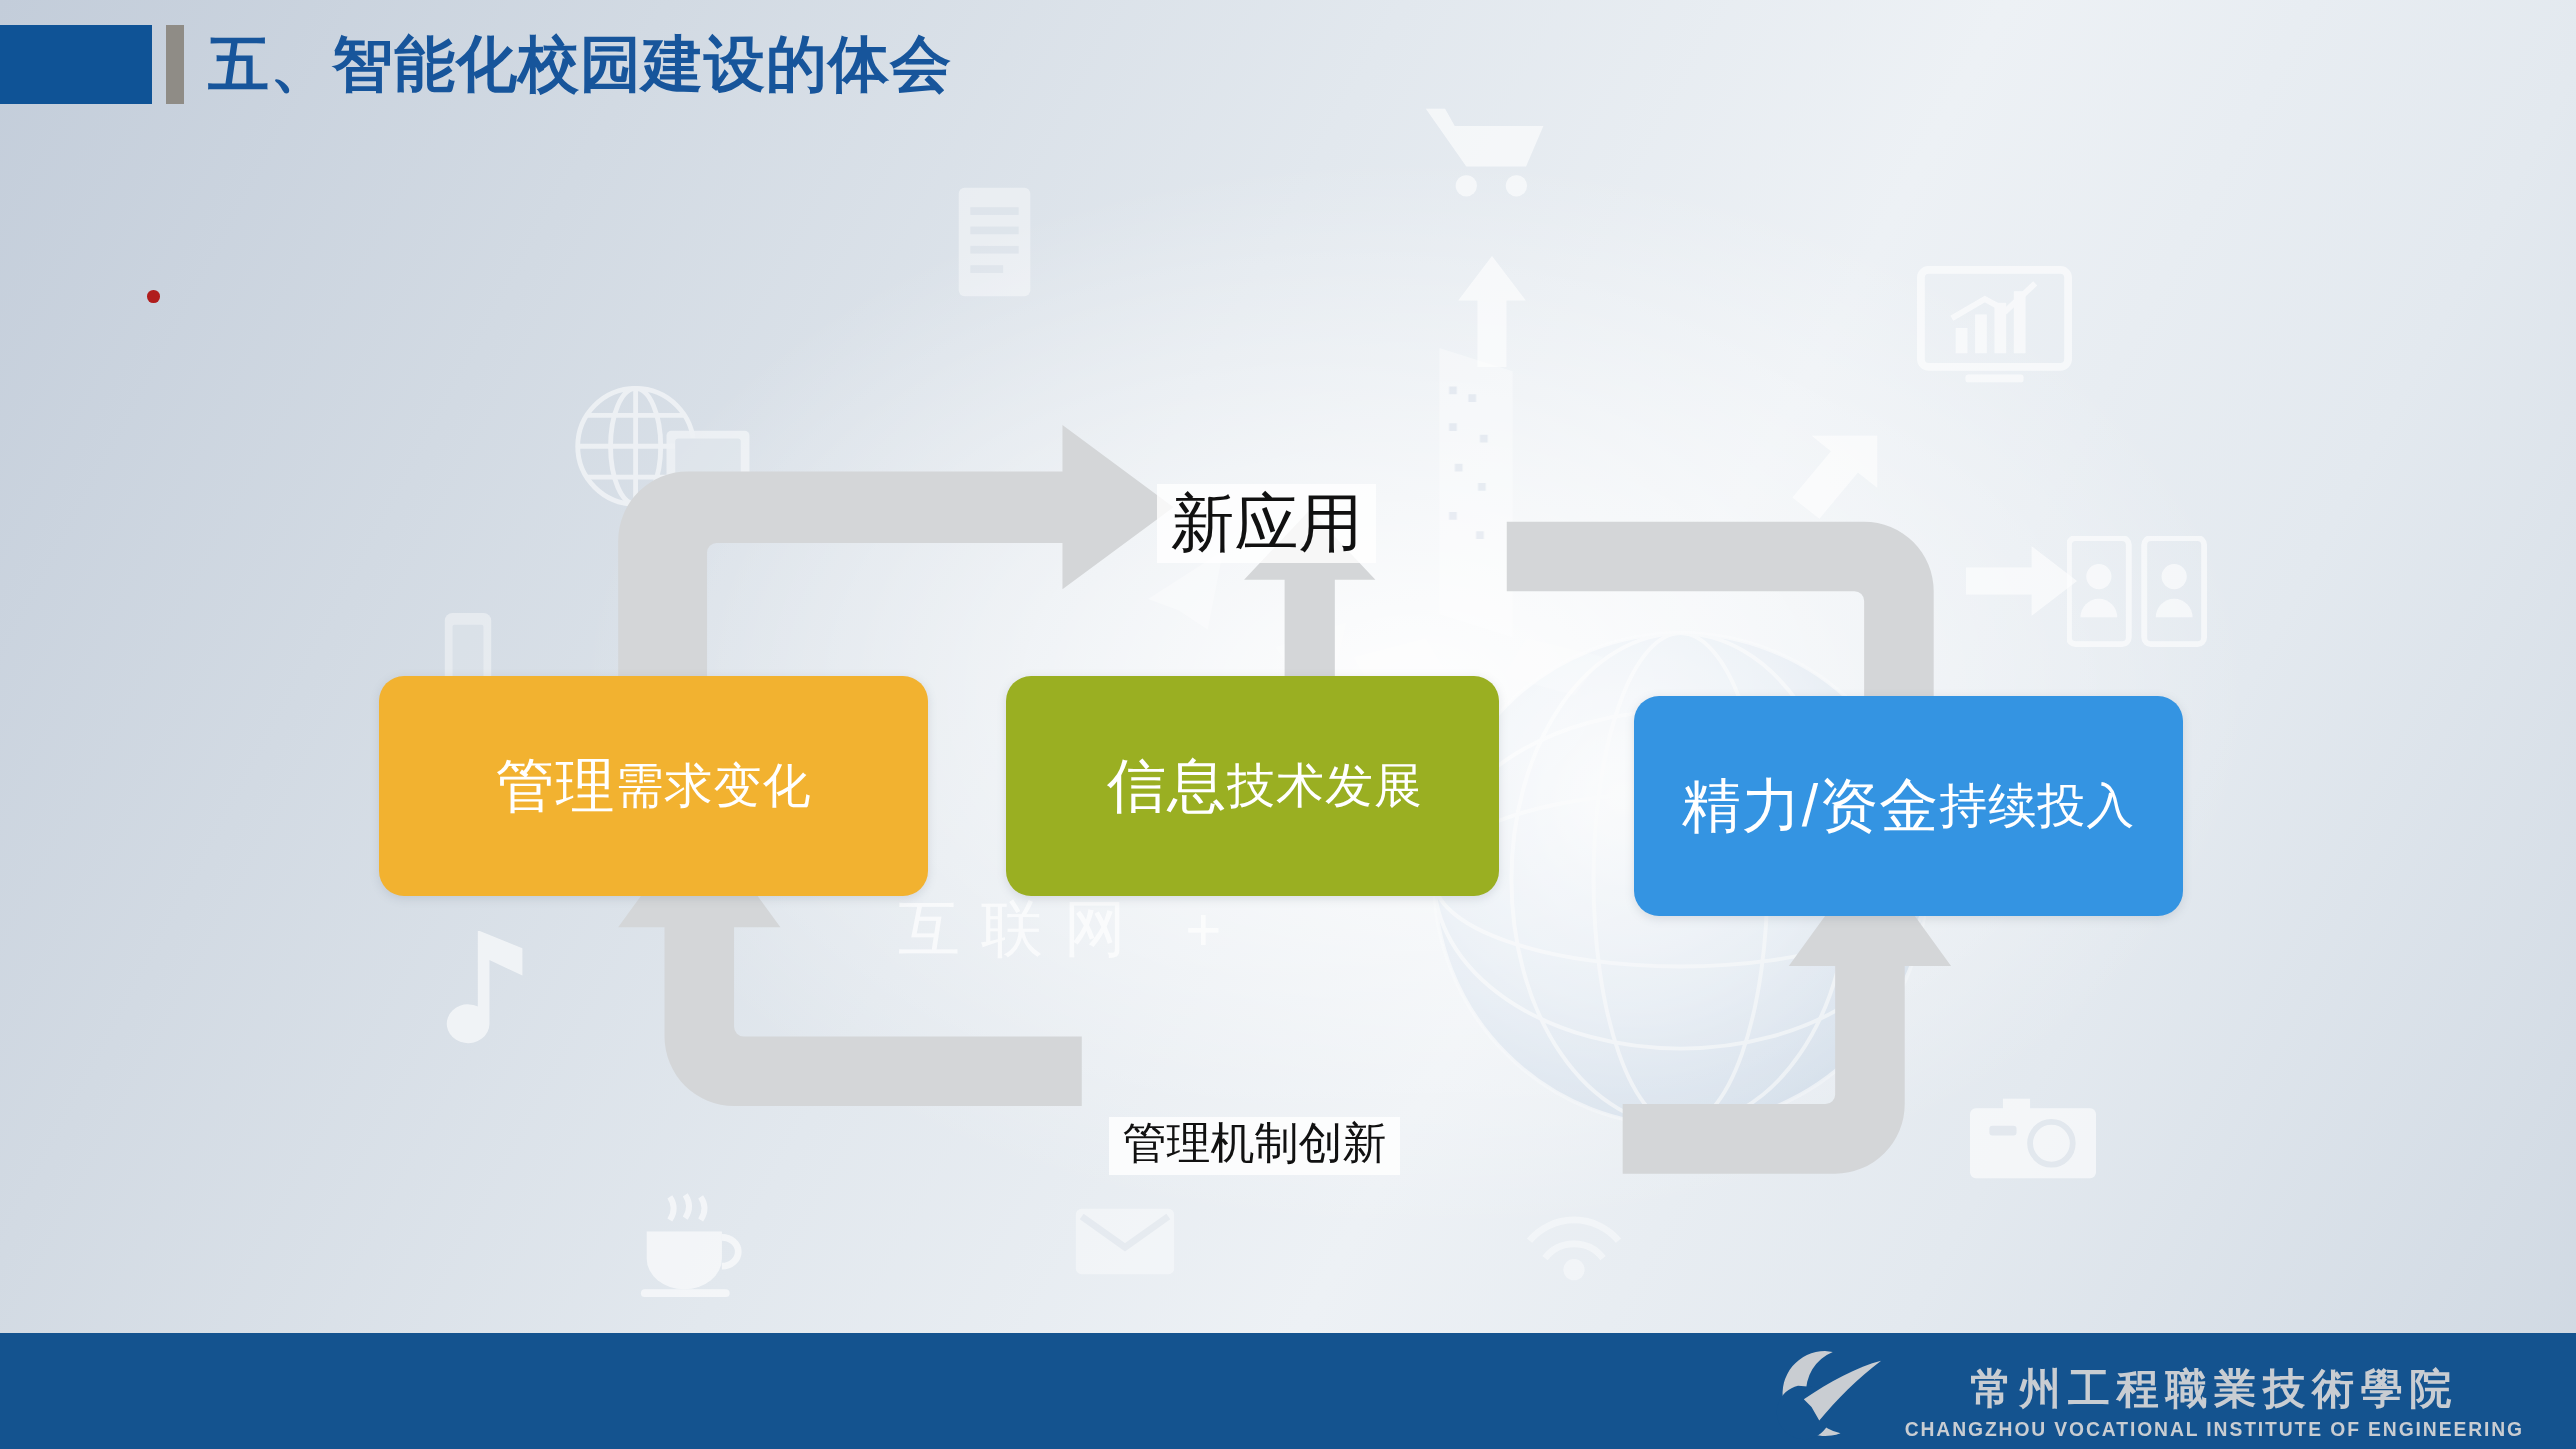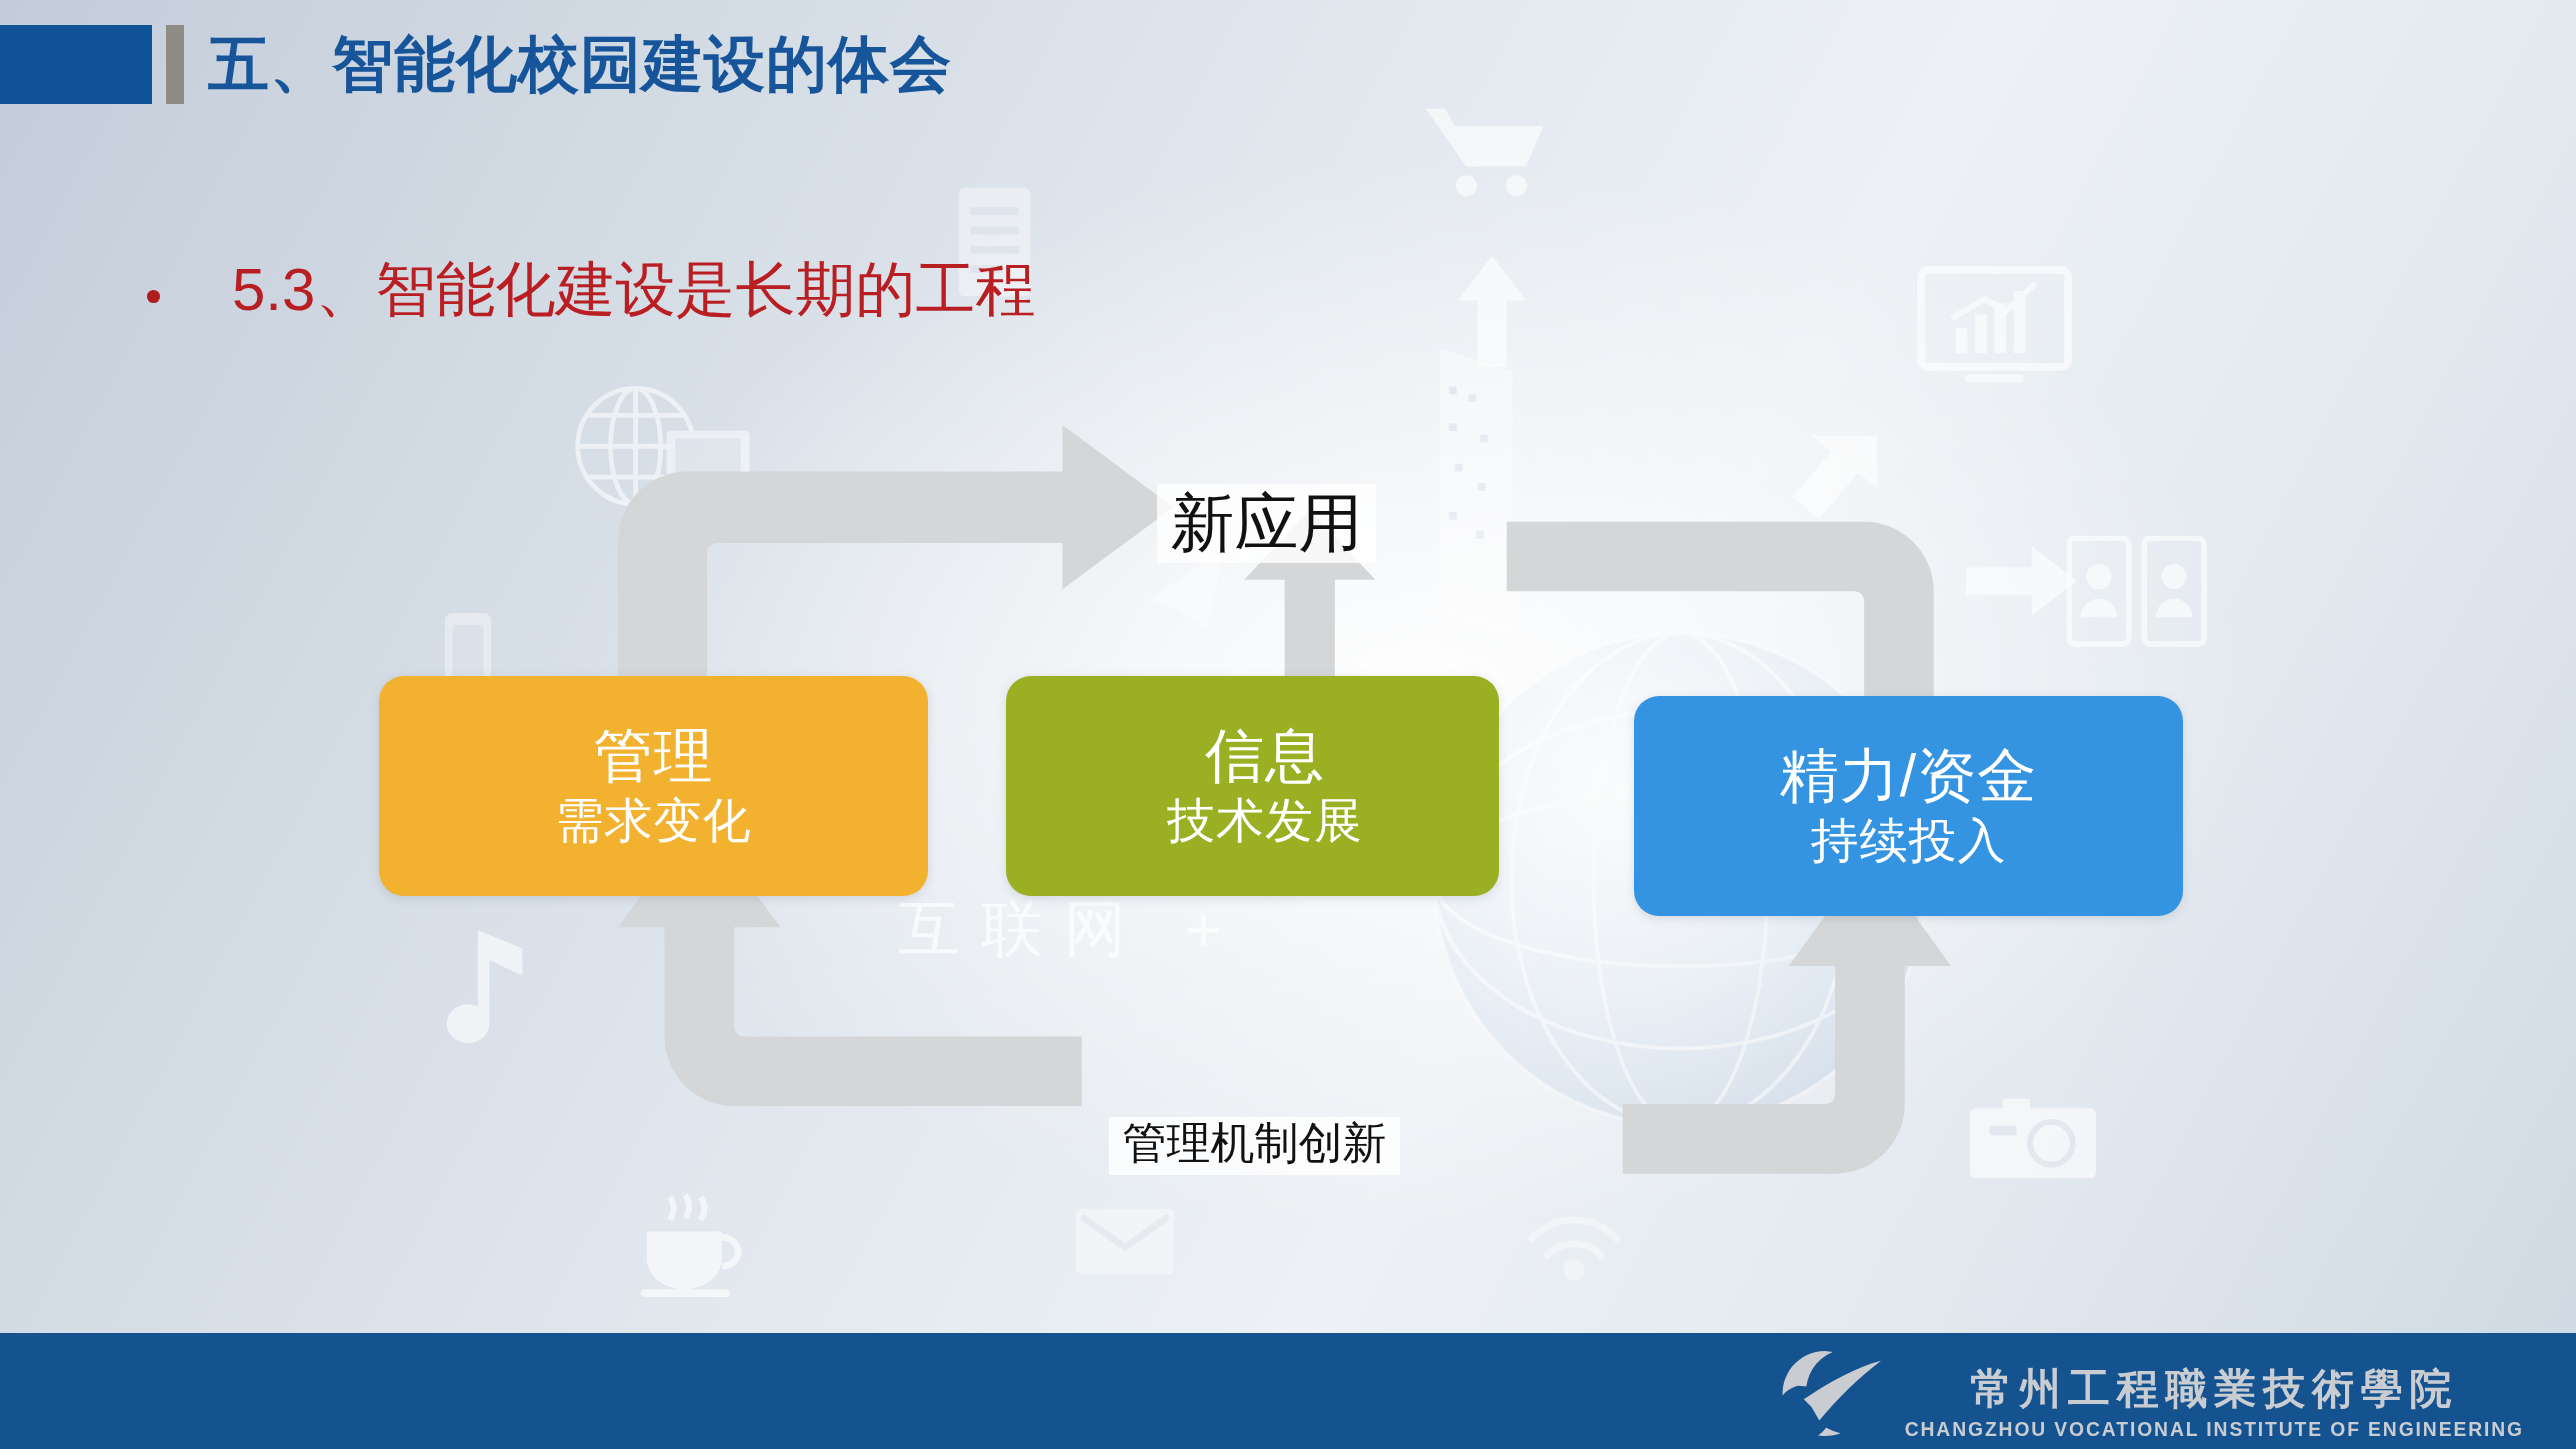--- a/index.html
+++ b/index.html
@@ -108,21 +108,20 @@
   }
 
   
   .pbox {
     position: absolute;
     border-radius: 25px;
     color: #ffffff;
     text-align: center;
     box-sizing: border-box;
     display: flex;
-    flex-direction: column;
     align-items: center;
     justify-content: center;
     box-shadow: 0 2.9px 9.7px rgba(100,110,125,0.18);
   }
   .pbox .t1 {
     font-size: 59px;
     line-height: 70px;
     letter-spacing: 1px;
   }
   .pbox .t2 {
@@ -322,21 +321,20 @@
   <svg class="bg-ico soft" style="left:1140px; top:541px;" width="232" height="193" viewBox="0 0 240 200">
     <path d="M8 60 L86 10 L70 92 L40 72 Z" fill="#fff" opacity="0.8"></path>
     <path d="M140 110 L214 84 L196 160 L160 140 Z" fill="#fff" opacity="0.55"></path>
   </svg>
 
   <div class="hdr-square"></div>
   <div class="hdr-bar"></div>
   <div class="hdr-title">五、智能化校园建设的体会</div>
 
   <div class="bullet-dot"></div>
-  <div class="bullet-text">5.3、智能化建设是长期的工程</div>
 
   <div class="watermark">互联网 +</div>
 
   <svg id="arrows" viewBox="0 0 2667 1501">
     <g fill="#d4d6d8">
 
       <path d="
         M 640 830
         L 640 560
         a 72 72 0 0 1 72 -72

